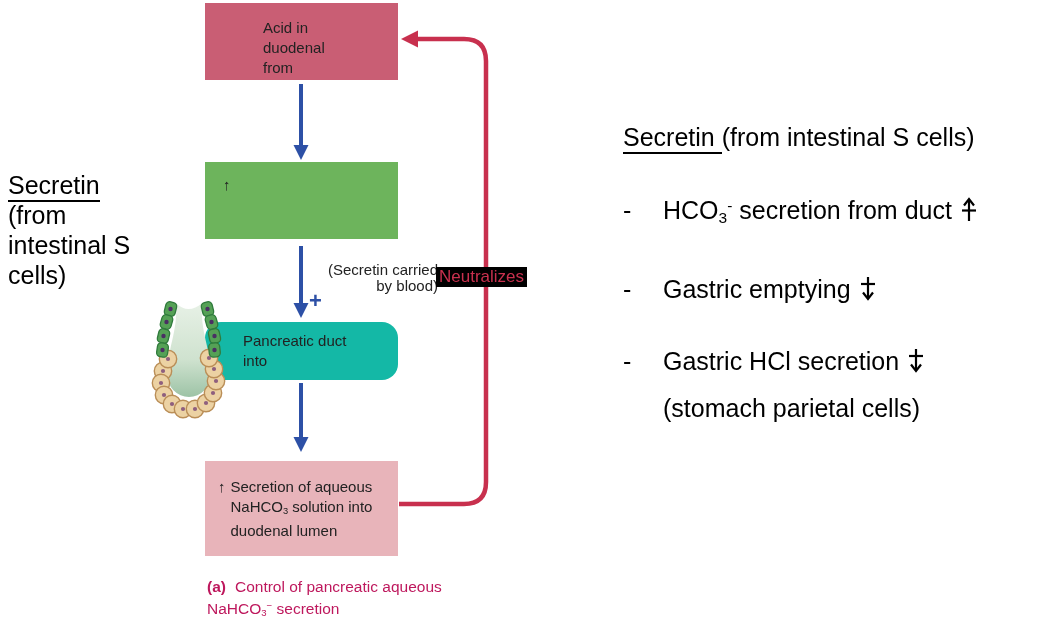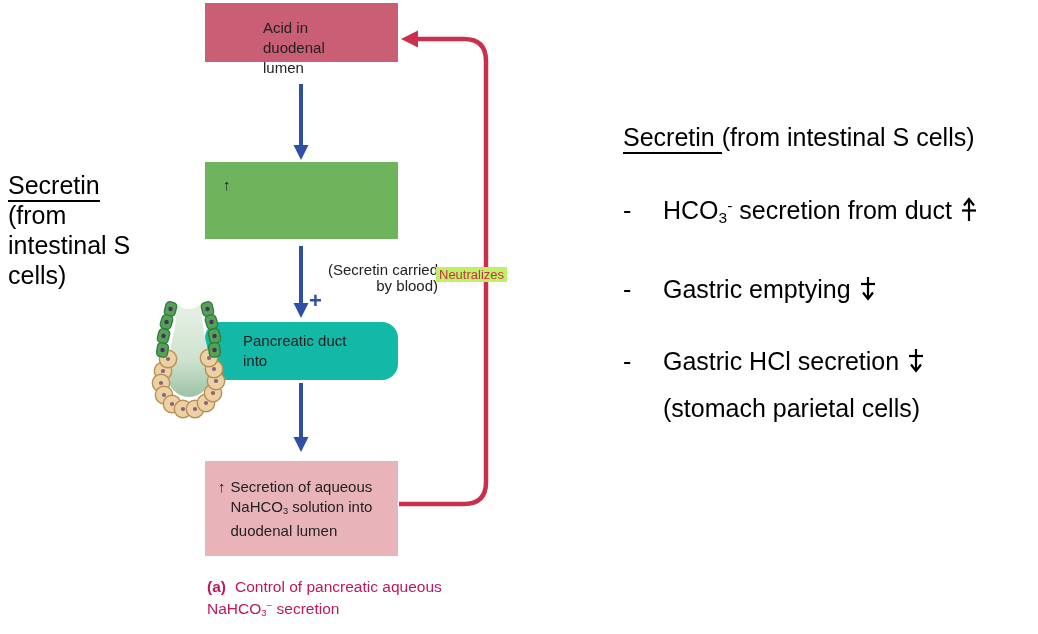--- a/index.html
+++ b/index.html
@@ -3,40 +3,40 @@
 <meta charset="utf-8">
 <style>
   html,body{margin:0;padding:0;background:#fff;}
   .stage{
     position:relative;width:1038px;height:634px;background:#fff;overflow:hidden;
     font-family:"Liberation Sans", sans-serif;color:#222;
   }
   
   .fbox{position:absolute;left:205px;width:193px;box-sizing:border-box;
         font-size:15px;line-height:20px;color:#222;z-index:2;}
-  .box-acid{top:3px;height:59px;background:#c95e74;padding:15px 10px 0 58px;}
+  .box-acid{top:3px;height:77px;background:#c95e74;padding:15px 10px 0 58px;}
   .box-release{top:162px;height:77px;background:#6db45c;padding:13px 8px 0 18px;}
   .box-duct{top:322px;height:58px;background:#14b8a6;border-radius:16px;padding:9px 8px 0 38px;}
   .box-secretion{top:461px;height:95px;background:#e8b4ba;padding:16px 6px 0 13px;}
   .boxflex{display:flex;align-items:flex-start;}
   .upglyph{font-size:15px;line-height:20px;margin-right:5px;}
   .sub{font-size:0.62em;vertical-align:-0.25em;}
   .sup{font-size:0.62em;vertical-align:0.5em;}
 
   
   .side-label{position:absolute;left:8px;top:170px;font-size:25px;line-height:30px;color:#000;}
   .uline{border-bottom:2px solid #000000;padding-bottom:1px;}
 
   
   .carried{position:absolute;left:310px;top:262px;width:128px;text-align:right;
            font-size:15px;line-height:16px;color:#222;z-index:4;}
   .plus{position:absolute;left:309px;top:288px;font-size:22px;font-weight:bold;
         color:#2d50a6;z-index:4;}
-  .neutralizes{position:absolute;left:436px;top:267px;font-size:13px;color:#c8304e;
-               background:#bef264;padding:0 3px;z-index:4;}
+  .neutralizes{position:absolute;left:436px;top:267px;font-size:17px;color:#c8304e;
+               background:#000000;padding:0 3px;z-index:4;}
 
   
   .caption{position:absolute;left:207px;top:577px;font-size:15.5px;line-height:19px;color:#be185d;}
   .caption .tag{font-weight:bold;margin-right:9px;}
 
   
   .overlay{position:absolute;left:0;top:0;z-index:1;pointer-events:none;}
   .duct-art{position:absolute;left:151px;top:300px;z-index:3;}
 
   
@@ -136,21 +136,21 @@
   <div class="side-label">
     <div><span class="uline">Secretin</span></div>
     <div>(from</div>
     <div>intestinal S</div>
     <div>cells)</div>
   </div>
 
   <div class="fbox box-acid">
     <div>Acid in</div>
     <div>duodenal</div>
-    <div>lumen</div>
+    <div>from</div>
   </div>
 
   <div class="fbox box-release">
     <div class="boxflex">
       <span class="upglyph">↑</span>
     </div>
   </div>
 
   <div class="fbox box-duct">
     <div>Pancreatic duct</div>

